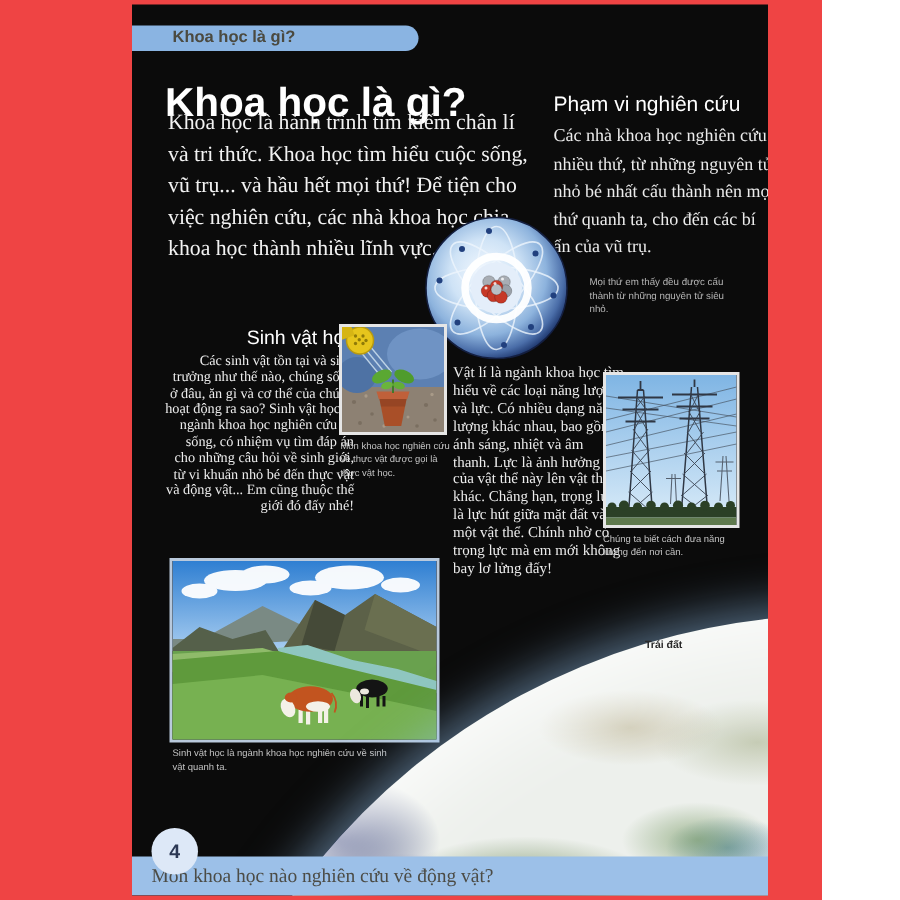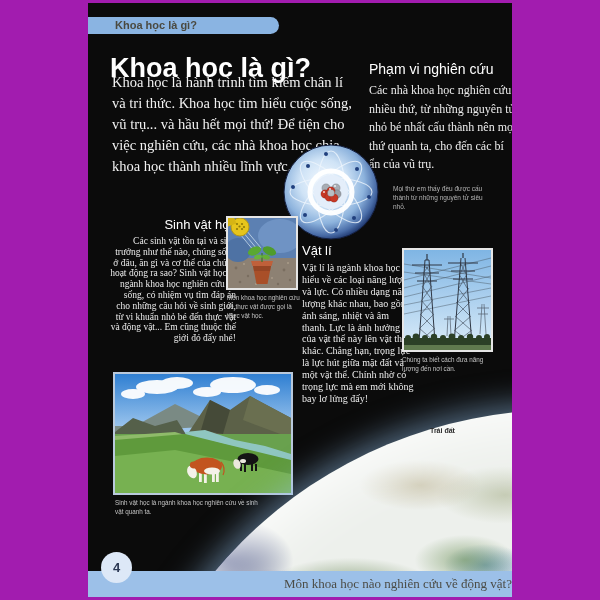--- a/index.html
+++ b/index.html
@@ -1,16 +1,16 @@
 <!DOCTYPE html>
 <html><head>
 <meta charset="utf-8">
 <style>
   html,body{margin:0;padding:0;}
-  .stage{position:relative;width:600px;height:600px;background:#a21caf;overflow:hidden;
+  .stage{position:relative;width:548px;height:600px;background:#ef4444;overflow:hidden;
          font-family:"Liberation Serif",serif;}
   .page{position:absolute;left:88px;top:3px;width:424px;height:594px;background:#0b0b0b;overflow:hidden;}
 
   .tab{position:absolute;left:0;top:14px;height:17px;width:164px;padding-left:27px;
        background:#8ab4e2;border-radius:0 9px 9px 0;
        font-family:"Liberation Sans",sans-serif;font-weight:bold;font-size:11px;line-height:17px;color:#4b4a40;}
 
   .title{position:absolute;left:22px;top:33px;font-family:"Liberation Sans",sans-serif;
          font-weight:bold;font-size:27px;line-height:1.05;color:#ffffff;}
 
@@ -61,21 +61,21 @@
       radial-gradient(120px 60px at 430px 180px, rgba(120,160,190,.4), rgba(120,160,190,0) 75%),
       #edf0ec;}
 
   .earth-label{position:absolute;left:342px;top:424px;z-index:3;
     font-family:"Liberation Sans",sans-serif;font-weight:bold;font-size:7px;color:#2a2a2a;}
 
   .page-num{position:absolute;left:13px;top:549px;width:31px;height:31px;border-radius:50%;
     background:#dde8f7;z-index:6;text-align:center;
     font-family:"Liberation Sans",sans-serif;font-weight:bold;font-size:13px;line-height:31px;color:#2c3854;}
 
-  .footer-bar{position:absolute;left:0;top:568px;width:424px;height:26px;background:#9cc0e8;z-index:5;text-align:right;}
+  .footer-bar{position:absolute;left:0;top:568px;width:424px;height:26px;background:#9cc0e8;z-index:5;text-align:left;padding-left:13px;}
   .footer-bar p{margin:0;font-size:13px;line-height:25px;color:#4c4c46;}
 </style>
 </head>
 <body>
 
 <div class="stage">
   <div class="page">
 
     <div class="tab">Khoa học là gì?</div>
 
@@ -184,21 +184,20 @@
         <line x1="34" y1="44" x2="34" y2="35" stroke="#3f7a28" stroke-width="1.3"></line>
         <ellipse cx="26.5" cy="33" rx="7" ry="4" fill="#5aa832" transform="rotate(-24 26.5 33)"></ellipse>
         <ellipse cx="41.5" cy="33" rx="7" ry="4" fill="#4f9c2c" transform="rotate(24 41.5 33)"></ellipse>
         <ellipse cx="30" cy="39" rx="4" ry="2.4" fill="#6ab43c" transform="rotate(-14 30 39)"></ellipse>
         <ellipse cx="38" cy="39" rx="4" ry="2.4" fill="#64ae36" transform="rotate(14 38 39)"></ellipse>
       </svg>
     </div>
     <p class="cap plant-caption">Môn khoa học nghiên cứu về thực vật được gọi là thực vật học.</p>
 
     <div class="physics">
-      <h2 class="sec-head">Vật lí</h2>
       <p class="sec-body">Vật lí là ngành khoa học tìm hiểu về các loại năng lượng và lực. Có nhiều dạng năng lượng khác nhau, bao gồm ánh sáng, nhiệt và âm thanh. Lực là ảnh hưởng của vật thể này lên vật thể khác. Chẳng hạn, trọng lực là lực hút giữa mặt đất và một vật thể. Chính nhờ có trọng lực mà em mới không bay lơ lửng đấy!</p>
     </div>
 
     <div class="photo pylon-photo">
       <svg width="87" height="100" viewBox="0 0 87 100">
         <defs>
           <linearGradient id="sky2" x1="0" y1="0" x2="0" y2="1">
             <stop offset="0" stop-color="#7fb5e4"></stop>
               <stop offset="1" stop-color="#dcedf9"></stop>
           </linearGradient>

